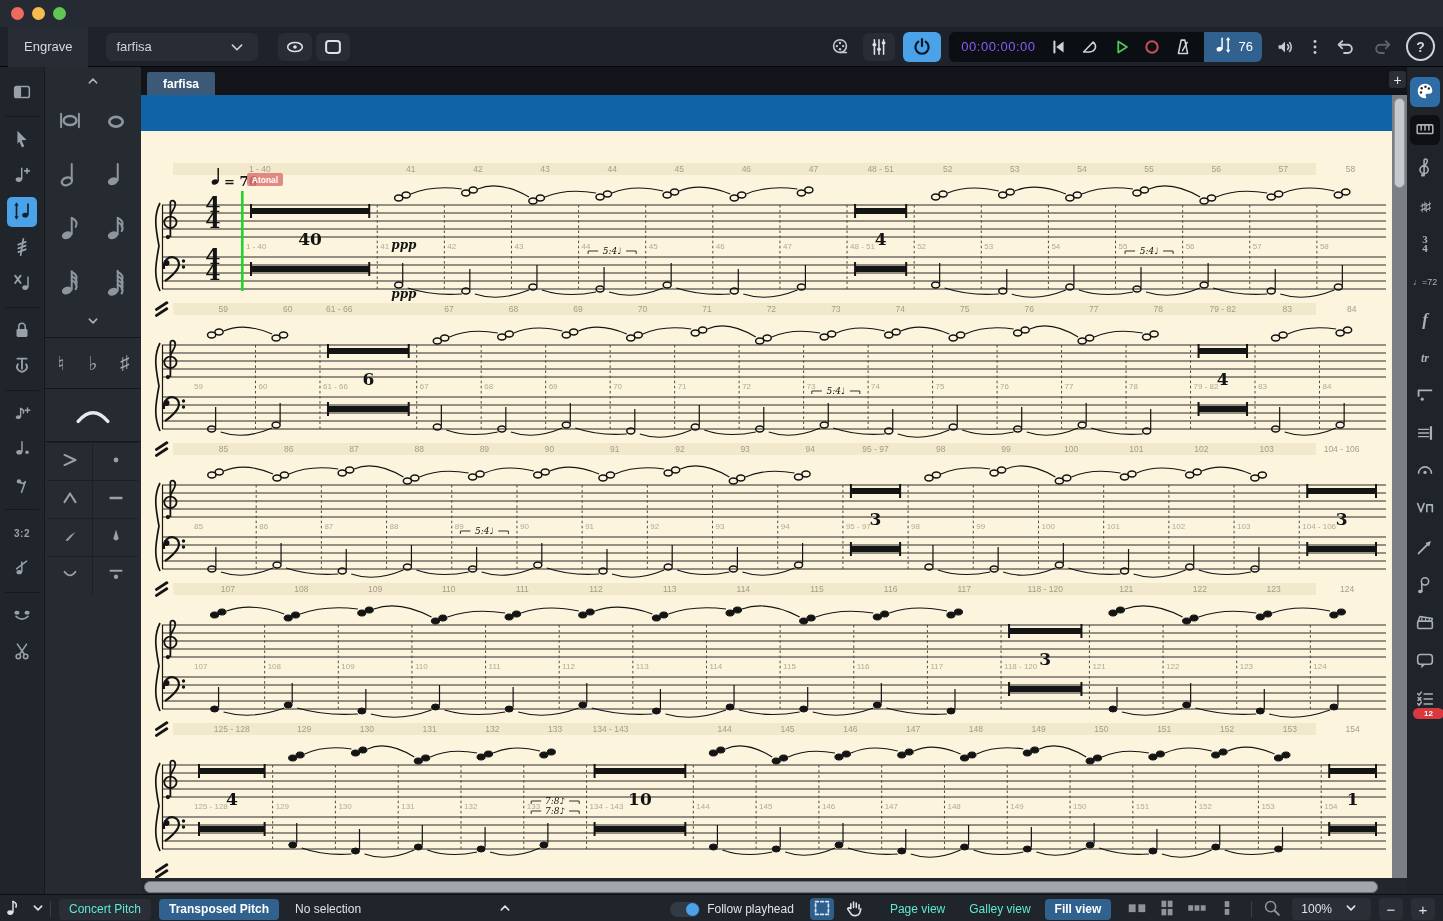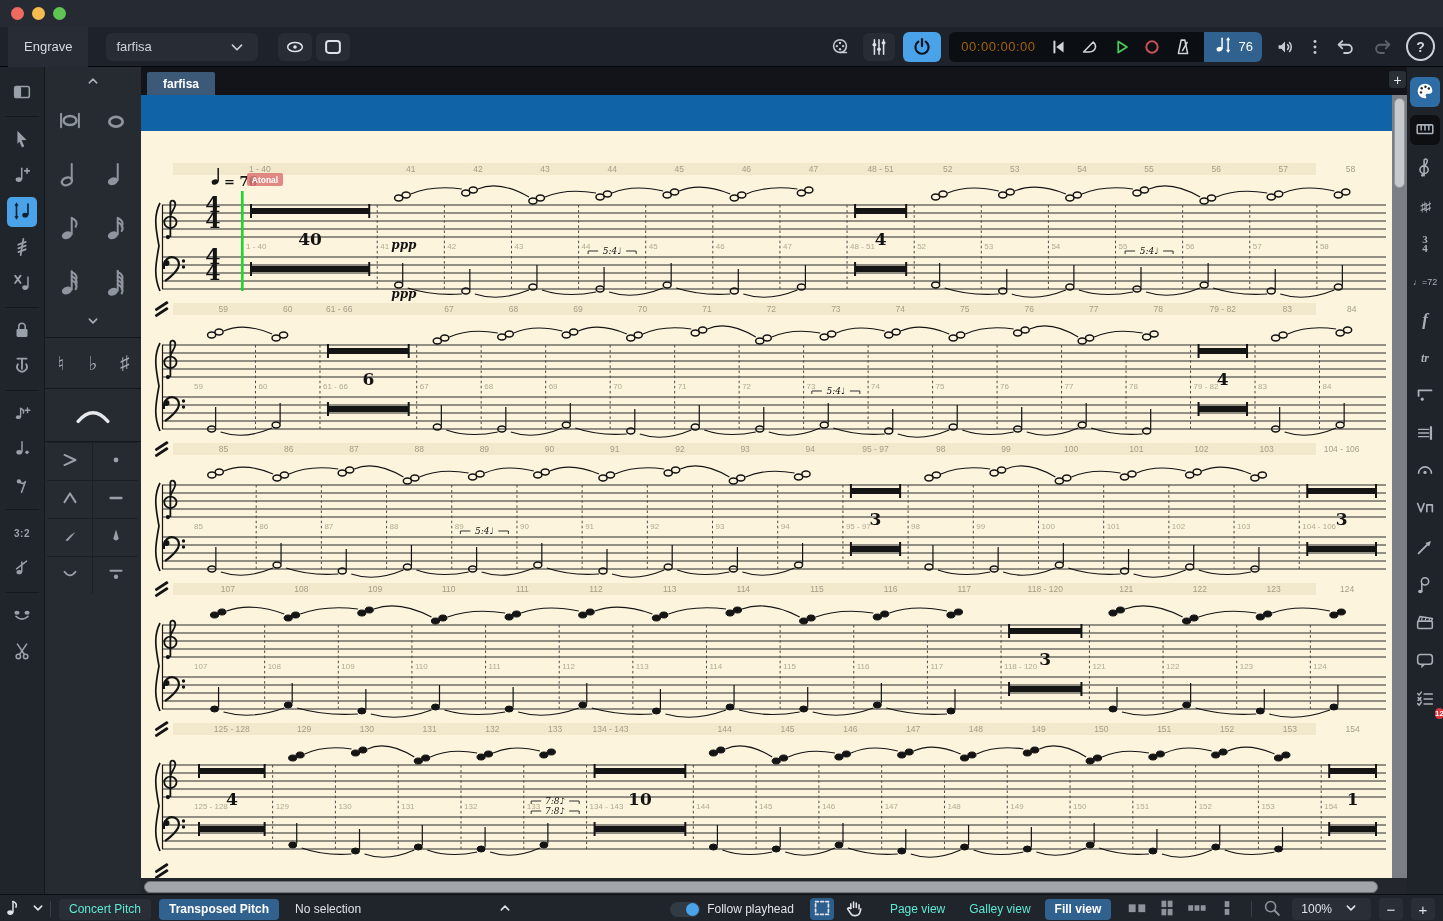--- a/index.html
+++ b/index.html
@@ -17,21 +17,21 @@
   .tb-left,.tb-right{display:flex;align-items:center;gap:8px;}
   .modetabs{display:flex;background:#272c35;border-radius:6px;padding:2px;gap:18px;flex-direction:column;}
   .modetab{height:25px;padding:0 14px;border-radius:4px;display:flex;align-items:center;color:#d6d9de;cursor:default;}
   .modetab.active{background:#2f5b85;color:#fff;}
   .flowsel{width:132px;height:28px;background:#272c35;border-radius:6px;display:flex;align-items:center;padding:0 10px;gap:6px;margin-left:10px;}
   .flowsel .lbl{flex:1;}
   .sqbtn{width:34px;height:28px;background:#272c35;border-radius:6px;display:flex;align-items:center;justify-content:center;color:#dfe2e7;}
   .plainbtn{width:30px;height:26px;display:flex;align-items:center;justify-content:center;color:#c6cad1;}
   .powerbtn{width:38px;height:30px;border-radius:6px;background:#4aa3e8;color:#0b1624;display:flex;align-items:center;justify-content:center;}
   .transport{height:30px;background:#0b0e13;border-radius:6px;display:flex;align-items:center;padding:0 0 0 12px;gap:7px;}
-  .transport .time{color:#a16207;font-size:13px;letter-spacing:.5px;padding-right:4px;}
+  .transport .time{color:#8b5cf6;font-size:13px;letter-spacing:.5px;padding-right:4px;}
   .ticon{width:24px;height:24px;display:flex;align-items:center;justify-content:center;color:#cfd3d8;}
   .tempoblock{height:30px;background:#30618f;border-radius:0 6px 6px 0;display:flex;align-items:center;padding:0 9px;gap:4px;color:#fff;margin-left:2px;}
   .icon svg,.ticon svg,.sqbtn svg,.plainbtn svg,.powerbtn svg{display:block;}
   .helpbtn{width:25px;height:25px;border-radius:50%;border:2px solid #cfd3d8;display:flex;align-items:center;justify-content:center;font-weight:bold;color:#cfd3d8;font-size:14px;}
   
   .main{display:flex;height:827px;}
   .lstrip{width:44px;background:#20242b;display:flex;flex-direction:column;align-items:center;padding-top:8px;}
   .lstrip .item{width:30px;height:30px;margin:3px 0;border-radius:5px;display:flex;align-items:center;justify-content:center;color:#99a0a9;}
   .lstrip .item.active{background:#4aa3e8;color:#0e2233;}
   .lstrip .sep{width:34px;height:1px;background:#15181d;margin:5px 0;}
@@ -55,21 +55,21 @@
   .canvas svg{display:block;}
   .sysstack .system{margin-bottom:0;}
   .hscroll{height:16px;background:#23262c;position:relative;}
   .hscroll .thumb{position:absolute;left:3px;top:3px;height:10px;width:1232px;background:#a2a6ab;border:1px solid #6f7378;border-radius:6px;}
   .vscroll{position:absolute;right:0;top:28px;bottom:16px;width:15px;background:#7b7e84;}
   .vscroll .thumb{position:absolute;left:2px;right:2px;top:3px;height:88px;background:#c7cacd;border-radius:6px;border:1px solid #93969b;}
   .rstrip{width:36px;background:#1f232a;display:flex;flex-direction:column;align-items:center;padding-top:6px;}
   .rstrip .item{width:30px;height:30px;margin:4px 0;border-radius:6px;display:flex;align-items:center;justify-content:center;color:#aab0b8;position:relative;font-size:12px;}
   .rstrip .item.active{background:#2e6ca6;color:#fff;}
   .rstrip .item.tile{background:#0d0f13;}
-  .rstrip .badge{position:absolute;right:-4px;bottom:-4px;background:#d9383e;color:#fff;font-size:8px;border-radius:8px;padding:1px 0;font-weight:bold;margin-top:12px;}
+  .rstrip .badge{position:absolute;right:-4px;bottom:-4px;background:#d9383e;color:#fff;font-size:8px;border-radius:8px;padding:1px 11px;font-weight:bold;margin-top:12px;}
   .rlabel{font-family:"Liberation Serif",serif;}
   
   .statusbar{height:28px;background:#20242b;border-top:1px solid #0c0e11;display:flex;align-items:center;padding:0 8px;gap:8px;font-size:12px;}
   .sb-btn{height:21px;padding:0 10px;border-radius:4px;background:#2a2f37;display:flex;align-items:center;color:#5eead4;}
   .sb-btn.active{background:#30618f;color:#fff;font-weight:bold;}
   .sb-text{color:#dfe2e7;}
   .vdiv{width:1px;height:16px;background:#3a3f47;}
   .toggle{width:30px;height:15px;border-radius:8px;background:#313b46;position:relative;}
   .toggle .knob{position:absolute;right:1px;top:1px;width:13px;height:13px;border-radius:50%;background:#4aa3e8;}
   .sb-icon{width:24px;height:22px;display:flex;align-items:center;justify-content:center;color:#dfe2e7;border-radius:4px;}

